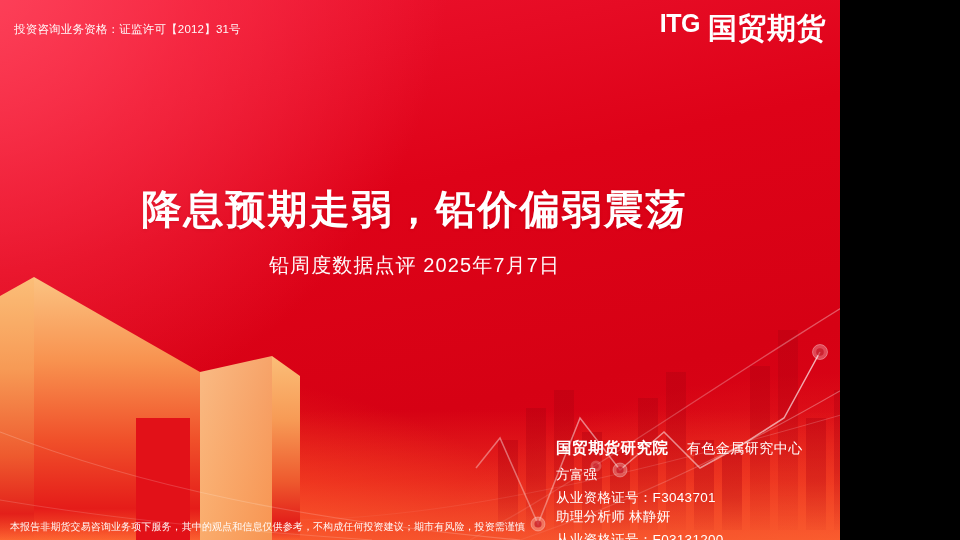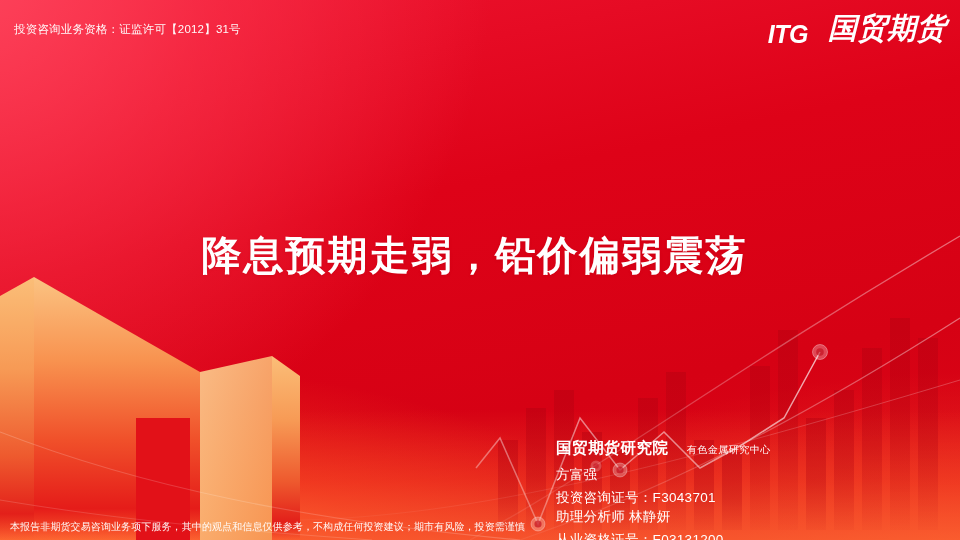--- a/index.html
+++ b/index.html
@@ -1,21 +1,21 @@
 <!DOCTYPE html>
 <html><head>
 <meta charset="utf-8">
 <title>ITG Report Cover</title>
 <style>
   * { margin:0; padding:0; box-sizing:border-box; }
   html,body{ width:960px; height:540px; overflow:hidden; background:#000; }
 
   .slide{
     position:relative;
-    width:960px; height:540px;
+    width:840px; height:540px;
     overflow:hidden;
     font-family:"Liberation Sans","DejaVu Sans",sans-serif;
     background:#3b82f6;
   }
 
   
   .bg-base{
     position:absolute; inset:0;
     background:
       radial-gradient(circle at -4% -8%, rgba(255,72,96,0.95) 0%, rgba(255,60,85,0.55) 22%, rgba(255,40,60,0.0) 46%),
@@ -35,56 +35,54 @@
   .header{
     position:absolute; top:0; left:0; right:0; height:58px;
     display:flex; align-items:center; justify-content:space-between;
     padding:0 14px 0 14px;
   }
   .license{
     font-size:11.5px; color:#fff; letter-spacing:.2px;
     white-space:nowrap; opacity:.97;
   }
   .logo{
-    display:flex; align-items:flex-end; gap:20px;
+    display:flex; align-items:flex-start; gap:8px;
     white-space:nowrap;
-    font-style:italic;
   }
   .logo .itg{
     font-size:25px; font-weight:bold; color:#fff;
     letter-spacing:-0.5px; font-family:"Liberation Sans",sans-serif;
   }
   .logo .cn{
     font-size:29px; font-weight:bold; color:#fff; letter-spacing:.5px;
   }
 
   
   .hero{
     position:absolute; left:0; right:11px; top:186px;
     text-align:center;
-    margin-top:46px;
   }
   .title{
     font-size:40px; font-weight:bold; color:#fff;
     letter-spacing:2px; line-height:1.16;
     text-shadow:0 1px 3px rgba(150,0,0,.18);
   }
   .subtitle{
     margin-top:20px;
     font-size:20px; color:#fff; letter-spacing:1.1px; opacity:.98;
   }
 
   
   .authors{
     position:absolute; left:556px; top:438px;
     color:#fff; white-space:nowrap;
   }
   .auth-head{ display:flex; align-items:baseline; gap:18px; }
   .org{ font-size:15.5px; font-weight:bold; letter-spacing:.6px; }
-  .dept{ font-size:10px; letter-spacing:.5px; }
+  .dept{ font-size:14px; letter-spacing:.5px; }
   .auth-cols{ display:flex; margin-top:6px;flex-direction:column; }
   .auth-col{ display:flex; flex-direction:column; gap:3px; }
   .auth-col.left{ width:212px; }
   .auth-line{ font-size:13.5px; letter-spacing:.3px; line-height:1.45; }
 
   
   .footer{
     position:absolute; left:10px; bottom:6px;
     font-size:10px; color:#fff; letter-spacing:.1px;
     white-space:nowrap; opacity:.96;
@@ -197,31 +195,32 @@
   <div class="header">
     <div class="license">投资咨询业务资格：证监许可【2012】31号</div>
     <div class="logo">
       <span class="itg">ITG</span>
       <span class="cn">国贸期货</span>
     </div>
   </div>
 
   <div class="hero">
     <div class="title">降息预期走弱，铅价偏弱震荡</div>
+    <div class="subtitle">铅周度数据点评 2025年7月7日</div>
   </div>
 
   <div class="authors">
     <div class="auth-head">
       <span class="org">国贸期货研究院</span>
       <span class="dept">有色金属研究中心</span>
     </div>
     <div class="auth-cols">
       <div class="auth-col left">
         <div class="auth-line">方富强</div>
-        <div class="auth-line">投资咨询证号：F3043701</div>
+        <div class="auth-line">从业资格证号：F3043701</div>
       </div>
       <div class="auth-col right">
         <div class="auth-line">助理分析师 林静妍</div>
         <div class="auth-line">从业资格证号：F03131200</div>
       </div>
     </div>
   </div>
 
   <div class="footer">本报告非期货交易咨询业务项下服务，其中的观点和信息仅供参考，不构成任何投资建议；期市有风险，投资需谨慎</div>
 

